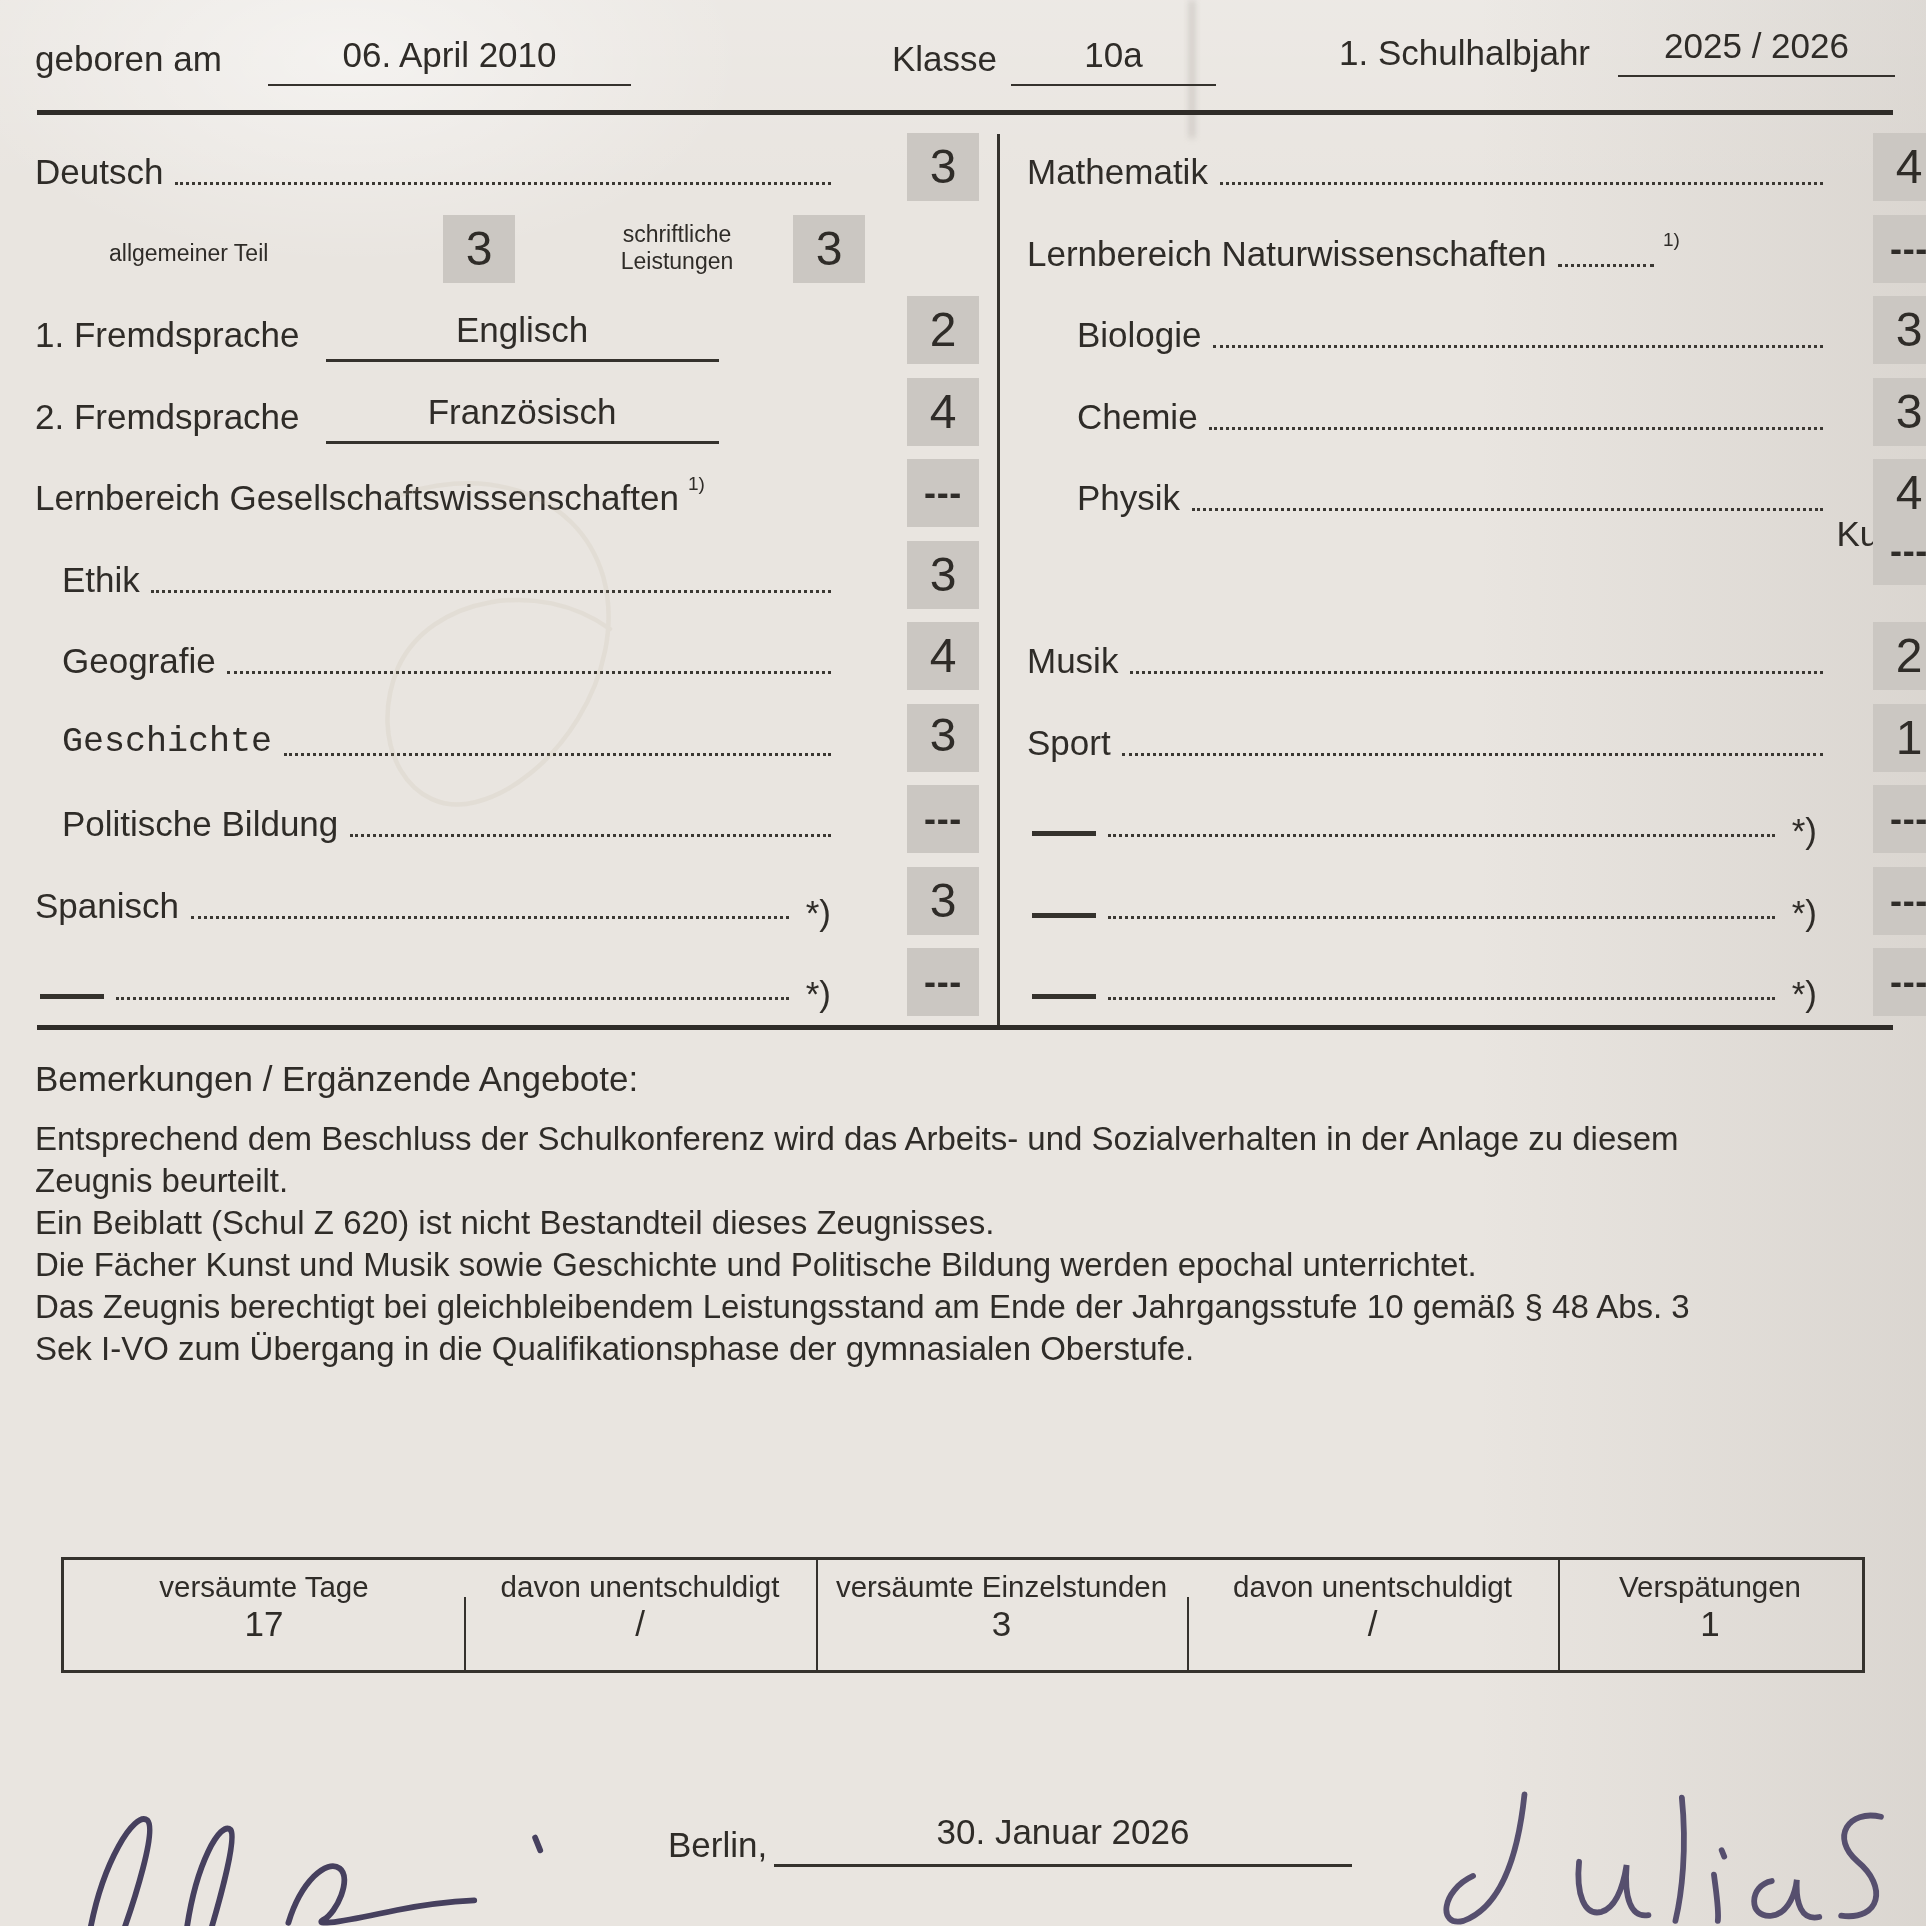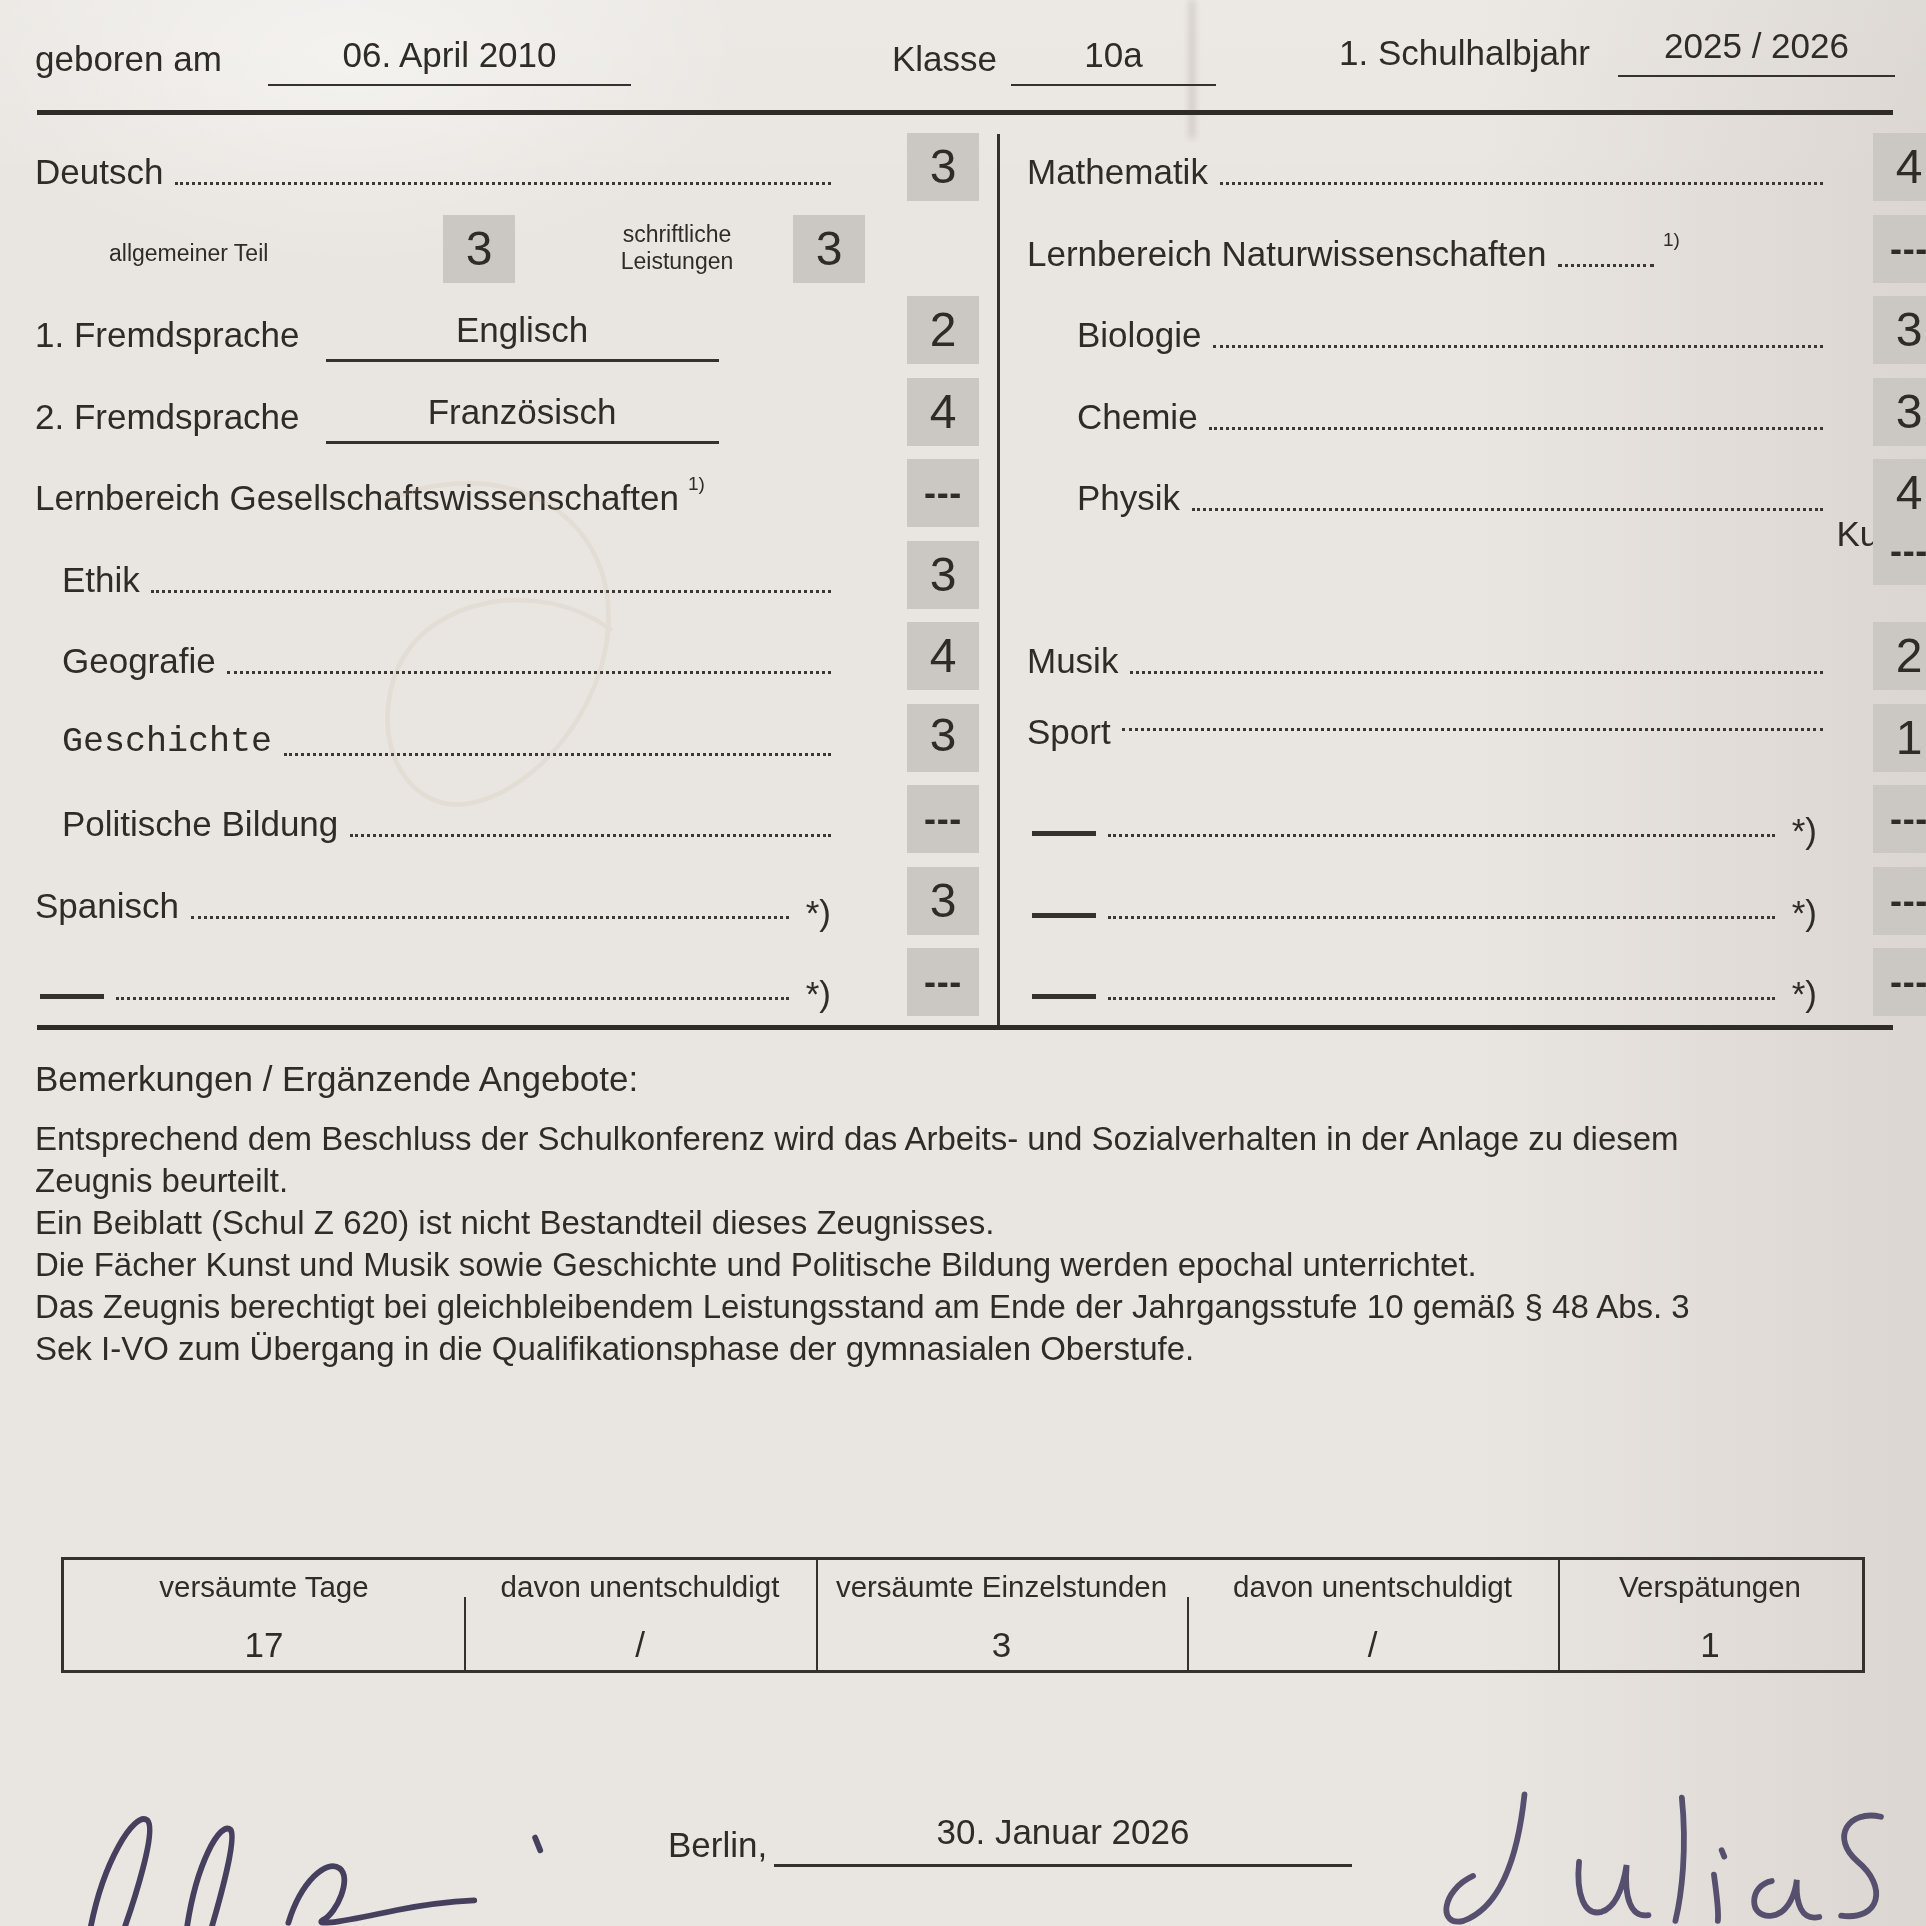--- a/index.html
+++ b/index.html
@@ -58,21 +58,21 @@
   
   #remarks-heading{position:absolute;left:35px;top:1059px;font-size:35px;}
   #remarks-lines{position:absolute;left:35px;top:1118px;font-size:33px;line-height:42px;}
   .remark-line{white-space:nowrap;}
 
   
   #att-table{position:absolute;left:61px;top:1557px;width:1804px;height:116px;
              border:3.2px solid #35322d;box-sizing:border-box;display:flex;}
   .att-cell{position:relative;height:100%;box-sizing:border-box;text-align:center;flex:0 0 auto;}
   .att-h{margin-top:10.3px;font-size:29.5px;}
-  .att-v{margin-top:21px;font-size:35px;}
+  .att-v{margin-top:0;font-size:35px;}
   .vdiv{position:absolute;width:1.9px;background:#35322d;}
   .vdiv.full{top:0;bottom:0;}
   .vdiv.part{top:37px;bottom:0;}
 
   
   #city{position:absolute;left:668px;top:1825px;font-size:35px;}
   #date-line{position:absolute;left:774px;top:1814px;width:578px;text-align:center;font-size:35px;line-height:1;
              border-bottom:3.2px solid #35322d;padding-bottom:15.4px;}
   .sig{position:absolute;}
 </style>
@@ -203,21 +203,21 @@
         <div class="leader grow"></div>
         <div class="spacer" style="width: 103px;"></div>
         <div class="gbox dash">---</div>
       </div>
       <div class="grade-row" style="top: 489px;">
         <span class="lbl">Musik</span>
         <div class="leader grow"></div>
         <div class="spacer" style="width: 103px;"></div>
         <div class="gbox">2</div>
       </div>
-      <div class="grade-row" style="top: 571px; align-items: center;">
+      <div class="grade-row" style="top: 571px;">
         <span class="lbl">Sport</span>
         <div class="leader grow"></div>
         <div class="spacer" style="width: 103px;"></div>
         <div class="gbox">1</div>
       </div>
       <div class="grade-row" style="top: 652px;">
         <div class="dashline"></div>
         <div class="leader grow"></div>
         <span class="star">*)</span>
         <div class="spacer" style="width: 109px;"></div>

